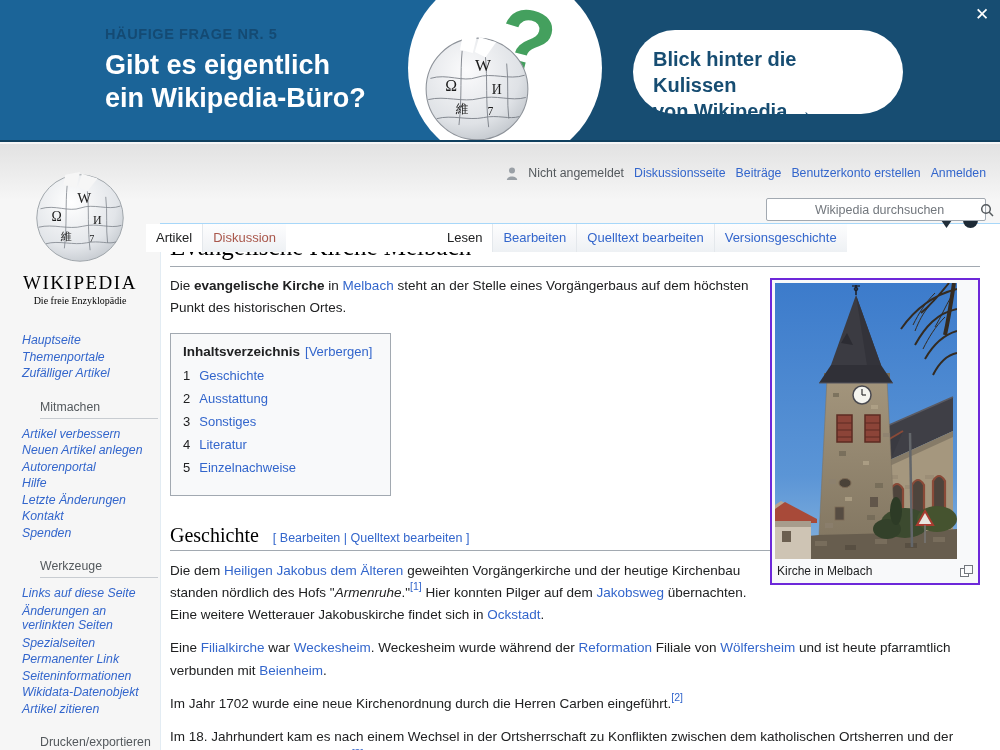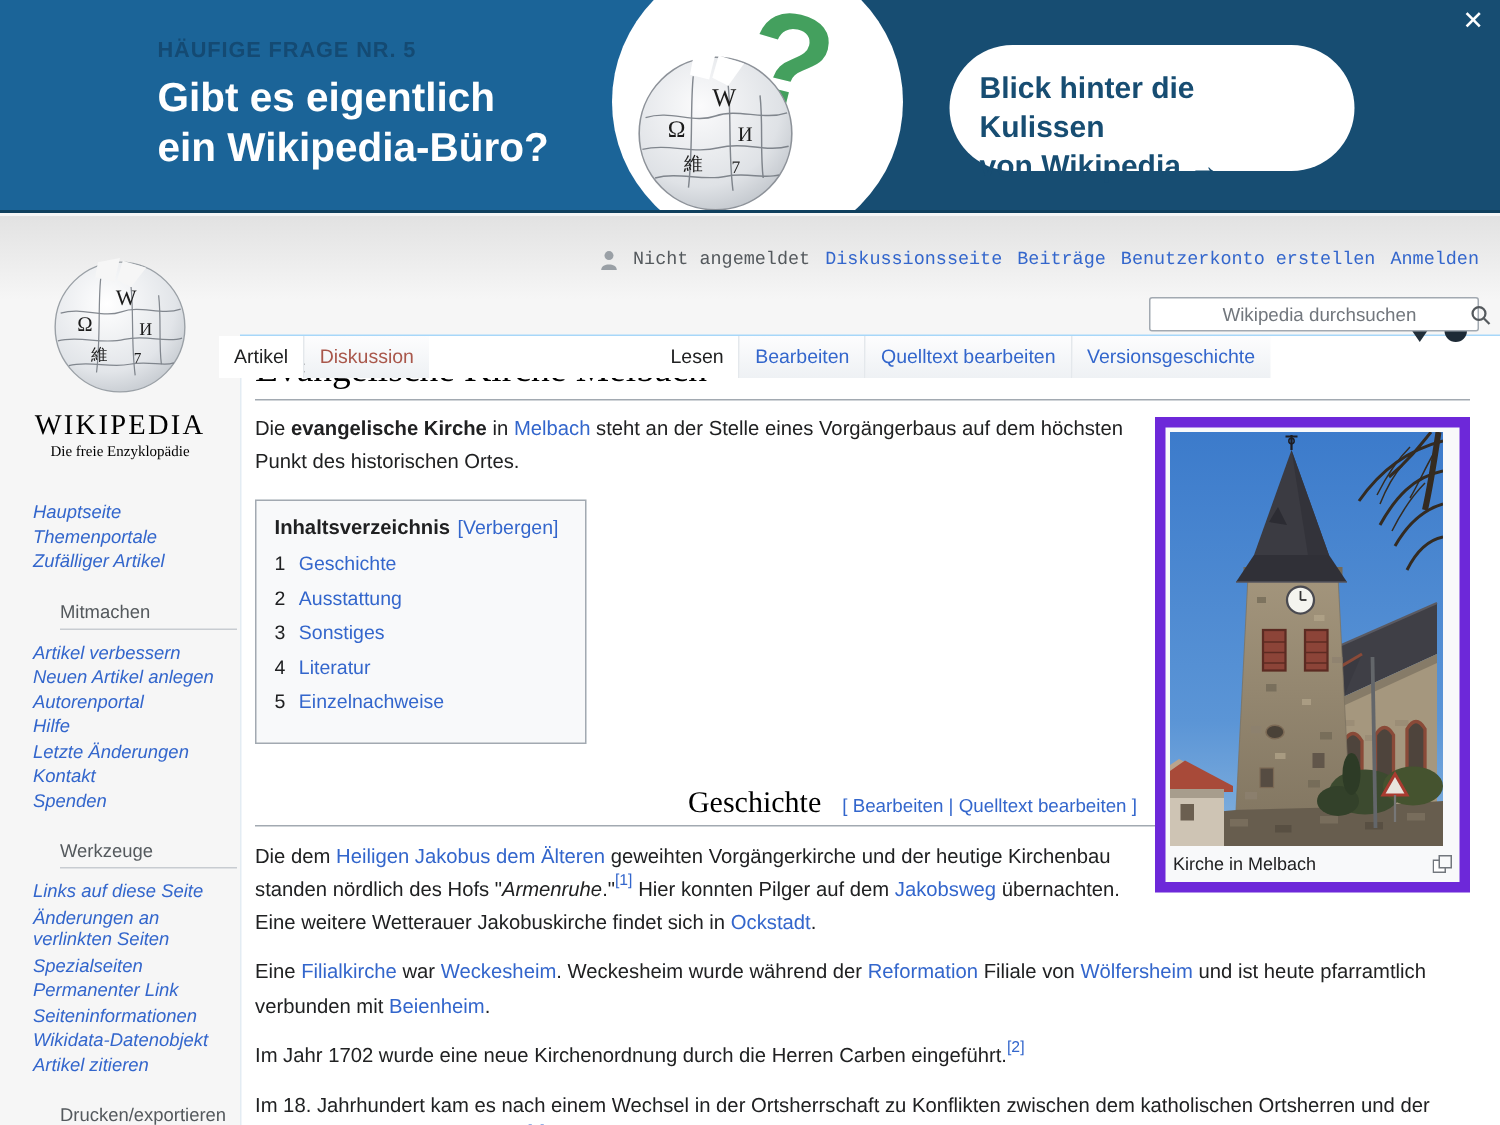--- a/index.html
+++ b/index.html
@@ -20,21 +20,21 @@
   .banner-textblock{position:absolute; left:105px; top:26px; z-index:13;}
   .banner-kicker{font-size:14.5px; font-weight:bold; letter-spacing:.6px; color:var(--kicker_blue); margin-bottom:7px;}
   .banner-headline{font-size:27px; line-height:33px; font-weight:bold; color:#fff;}
   .banner-cta{position:absolute; left:633px; top:30px; width:270px; height:84px; background:#fff; border-radius:42px; padding:16px 20px 0 20px; cursor:pointer; z-index:13;}
   .banner-cta div{font-size:20px; line-height:26px; font-weight:bold; color:var(--banner_right_bg);}
   .banner-close{position:absolute; left:975px; top:4px; color:#fff; font-size:17px; font-weight:bold; cursor:pointer; z-index:14;}
 
   .head-base{position:absolute; left:0; top:144px; width:1000px; height:56px; background:linear-gradient(#e2e2e2,#f6f6f6);}
 
   
-  .personal-bar{position:absolute; top:166px; right:14px; font-size:12.3px; color:#54595d; display:flex; align-items:center; gap:10px; z-index:5;font-family:Liberation Mono, monospace;}
+  .personal-bar{position:absolute; top:166px; right:14px; font-size:12.3px; color:#54595d; display:flex; align-items:center; gap:10px; z-index:5;}
   .personal-bar .plink{color:var(--accent_link); cursor:pointer;}
   .personal-bar .uicon{display:flex; align-items:center;}
 
   
   .tabrow{position:absolute; left:0; top:196px; width:870px; height:28px; z-index:5;margin-top:28px;}
   .tab{float:left; height:28px; line-height:28px; padding:0 10px; font-size:13px; color:var(--accent_link); background:linear-gradient(#fdfdfe,#eef1f4); cursor:pointer; border-left:1px solid #e4e8ec;}
   .tab.active{background:#fff; color:#202122; border-left:none;}
   .tab.rednew{color:var(--red_link);}
   .left-tabs{position:absolute; left:146px; top:0;}
   .tab-filler{float:left; width:180px; height:28px; background:#fff;}
@@ -59,33 +59,33 @@
   .side-heading{padding-left:40px; margin-top:18px; margin-bottom:7px; font-size:12.3px; color:#54595d;}
   .side-heading span{display:inline-block; border-bottom:1px solid #c8ccd1; padding-bottom:4px; width:118px;}
   .two-line{width:110px;}
 
   
   .content{position:absolute; left:160px; top:224px; width:840px; height:526px; background:#fff; border-left:1px solid #e3ecf3; padding:8px 20px 0 9px; overflow:hidden; z-index:2;}
   h1.fptitle{font-family:"Liberation Serif","DejaVu Serif",serif; font-size:25px; line-height:30px; font-weight:normal; color:#000; border-bottom:1px solid #a2a9b1; padding-bottom:4px; margin-bottom:8px;}
   .content p{font-size:13.5px; line-height:1.65; color:#202122; margin-bottom:11px;}
   .w-link{color:var(--accent_link); cursor:pointer;}
   .w-ref{font-size:10.5px; line-height:0; color:var(--accent_link); cursor:pointer; position:relative; top:-1px;}
-  h2.sect{font-family:"Liberation Serif","DejaVu Serif",serif; font-size:20px; font-weight:normal; color:#000; border-bottom:1px solid #a2a9b1; padding-bottom:3px; margin:16px 0 9px; clear:left;text-align:right;}
+  h2.sect{font-family:"Liberation Serif","DejaVu Serif",serif; font-size:20px; font-weight:normal; color:#000; border-bottom:1px solid #a2a9b1; padding-bottom:3px; margin:16px 0 9px; clear:left;}
   .editsection{font-family:"Liberation Sans","DejaVu Sans",sans-serif; font-size:12.5px; color:var(--accent_link); margin-left:14px;}
   .editsection .esl{cursor:pointer;}
 
   .toc{display:inline-block; background:#f8f9fa; border:1px solid #a2a9b1; padding:10px 18px 12px 12px; font-size:13px; margin:2px 0 12px;}
   .toc-title b{font-size:13.5px; color:#202122;}
   .toc-toggle{color:var(--accent_link); cursor:pointer; margin-left:5px;}
   .toc ul{list-style:none; margin-top:9px;}
   .toc li{margin:8px 0; color:#202122;}
   .toc .tocnum{margin-right:9px;}
   .toc a{color:var(--accent_link); cursor:pointer;}
 
-  .thumb{float:right; width:210px; background:#f8f9fa; border:7px solid #6d28d9; padding:3px; margin:3px 0 10px 12px;}
+  .thumb{float:right; width:210px; background:#f8f9fa; border:2px solid #6d28d9; padding:3px; margin:3px 0 10px 12px;}
   .thumb svg{display:block;}
   .thumb-caption{display:flex; justify-content:space-between; align-items:center; padding:5px 2px 2px; font-size:12px; color:#202122;}
   .magnify{cursor:pointer; flex:none;}
 </style>
 </head>
 <body>
 
 <div class="page">
 
   <div class="banner">

